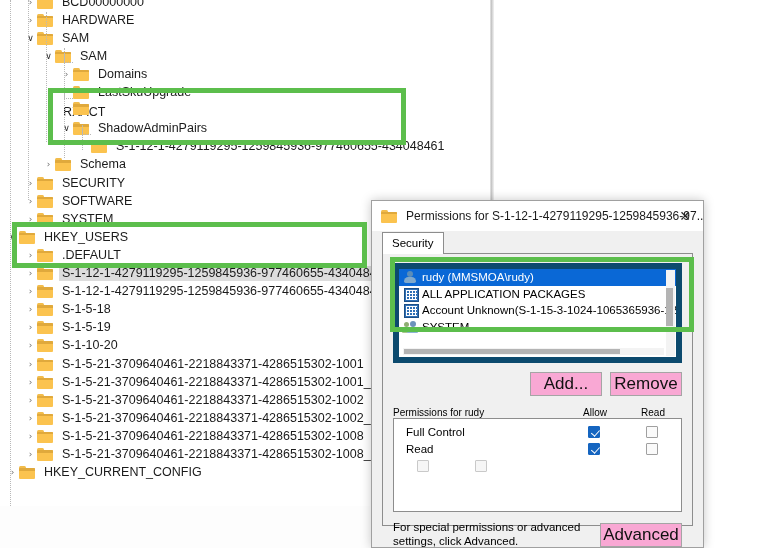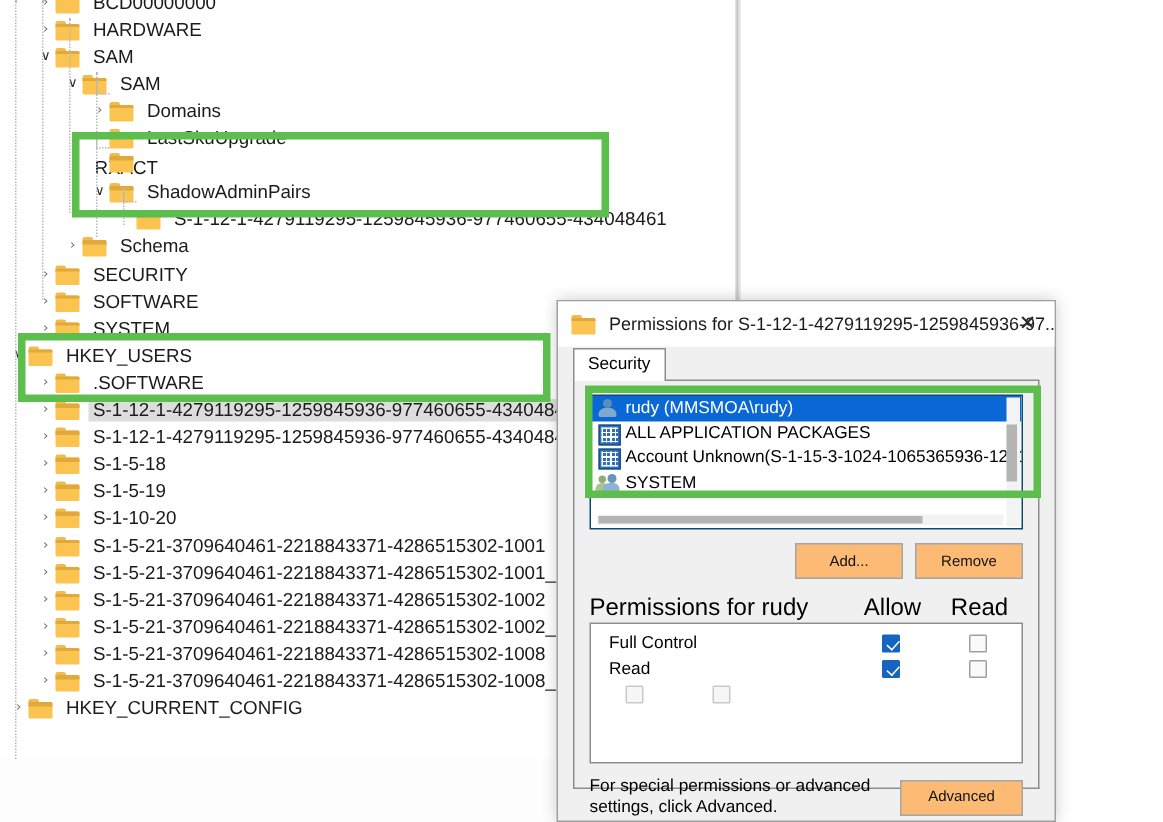--- a/index.html
+++ b/index.html
@@ -181,21 +181,21 @@
     height: 272px;
     box-sizing: border-box;
     position: relative;
   }
   .field-label {
     font-size: 11.5px;
     margin-bottom: 3px;
   }
   #group-list {
     background: #ffffff;
-    border: 1px solid #0c4a6e;
+    border: 6px solid #0c4a6e;
     height: 88px;
     position: relative;
     overflow: hidden;
   }
   .group-row {
     display: flex;
     align-items: center;
     height: 16.5px;
     padding-left: 4px;
     font-size: 11.5px;
@@ -246,34 +246,34 @@
     width: 216px; height: 5px;
     background: #b4b4b4;
   }
   #addremove-row {
     display: flex;
     justify-content: flex-end;
     gap: 8px;
     margin-top: 9px;
   }
   .btn {
-    background: #fdba74;
+    background: #f9a8d4;
     border: 1px solid #a5a5a5;
     min-width: 70px;
     height: 22px;
-    font-size: 10px;
+    font-size: 17px;
     display: flex;
     align-items: center;
     justify-content: center;
     color: #111;
   }
   #perm-header {
     display: flex;
     margin-top: 11px;
-    font-size: 16px;
+    font-size: 10px;
     align-items: flex-end;
   }
   #perm-header .ph-title { flex: 1; }
   #perm-header .ph-allow { width: 58px; text-align: center; }
   #perm-header .ph-deny { width: 58px; text-align: center; }
   #perm-list {
     background: #ffffff;
     border: 1px solid #8d8d8d;
     margin-top: 0;
     height: 88px;
@@ -451,21 +451,21 @@
       </span>
       <span class="tree-label">HKEY_USERS</span>
     </div>
     <div class="tree-row" style="position: absolute; left: 24px; top: 246.4px;">
       <span class="twisty ">›</span>
       <span class="folder">
         <span class="tab"></span>
         <span class="body"></span>
         <span class="lip"></span>
       </span>
-      <span class="tree-label">.SOFTWARE</span>
+      <span class="tree-label">.DEFAULT</span>
     </div>
     <div class="tree-row selected" style="position: absolute; left: 24px; top: 264.5px;">
       <span class="twisty ">›</span>
       <span class="folder">
         <span class="tab"></span>
         <span class="body"></span>
         <span class="lip"></span>
       </span>
       <span class="tree-label">S-1-12-1-4279119295-1259845936-977460655-434048461</span>
     </div>

